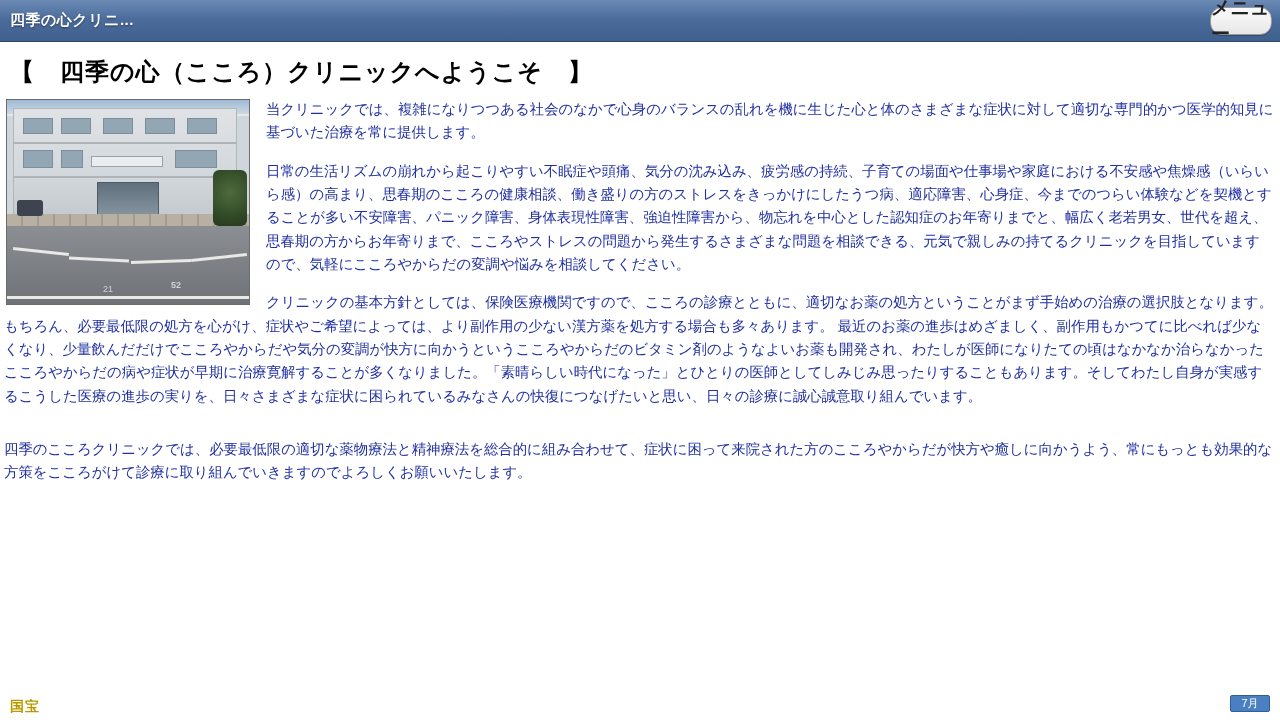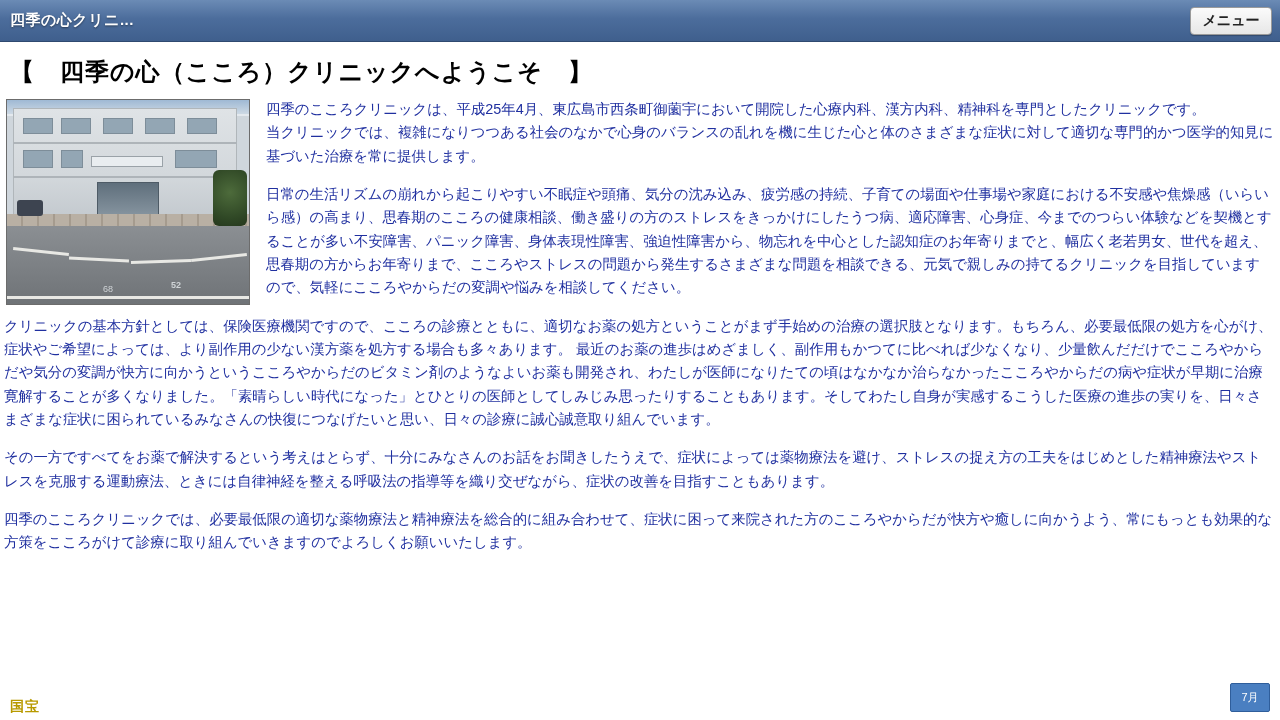--- a/index.html
+++ b/index.html
@@ -24,26 +24,26 @@
     font-size: 15px;
     font-weight: bold;
     margin-left: 10px;
     text-shadow: 0 1px 2px rgba(0,0,0,0.45);
     letter-spacing: 0.5px;
     white-space: nowrap;
   }
   .menu-button {
     position: absolute;
     right: 8px; top: 7px;
-    width: 82px; height: 28px;
+    width: 62px; height: 28px;
     background: linear-gradient(to bottom, #fbfbfb 0%, #e7e7e7 100%);
     border: 1px solid #9a9a9a;
-    border-radius: 4px;
+    border-radius: 12px;
     display: flex; align-items: center; justify-content: center;
-    font-size: 14px;
+    font-size: 19px;
     font-weight: bold;
     color: #222;
     box-shadow: 0 1px 1px rgba(0,0,0,0.25);
     cursor: pointer;
   }
 
   
   .page {
     position: relative;
     width: 1280px;
@@ -144,21 +144,21 @@
     position: absolute;
     left: 10px; bottom: 4px;
     font-size: 14px;
     font-weight: bold;
     color: #b89a00;
     letter-spacing: 1px;
   }
   .footer-badge {
     position: absolute;
     right: 10px; bottom: 8px;
-    min-width: 40px; height: 29px;
+    min-width: 40px; height: 17px;
     background: #4a7fc1;
     border: 1px solid #2f5e9b;
     border-radius: 2px;
     color: #fff;
     font-size: 11px;
     display: flex; align-items: center; justify-content: center;
     padding: 0 6px;
   }
 </style>
 </head>
@@ -193,31 +193,29 @@
       <div class="stonewall"></div>
       <div class="asphalt"></div>
       <div class="stripe" style="left:6px;  top:150px; width:56px; transform:rotate(6deg);"></div>
       <div class="stripe" style="left:62px; top:158px; width:60px; transform:rotate(3deg);"></div>
       <div class="stripe" style="left:124px;top:160px; width:60px; transform:rotate(-2deg);"></div>
       <div class="stripe" style="left:184px;top:156px; width:56px; transform:rotate(-6deg);"></div>
       <div class="stripe" style="left:0px;  top:196px; width:244px;"></div>
       <div class="car" style="left:10px;"></div>
       <div class="car" style="left:206px;"></div>
       <div class="plant"></div>
-      <div class="label2">68</div>
+      <div class="label2">21</div>
       <div class="label">52</div>
     </div>
 
-    <p class="para">四季のこころクリニックは、平成25年4月、東広島市西条町御薗宇において開院した心療内科、漢方内科、精神科を専門としたクリニックです。</p>
     <p class="para">当クリニックでは、複雑になりつつある社会のなかで心身のバランスの乱れを機に生じた心と体のさまざまな症状に対して適切な専門的かつ医学的知見に基づいた治療を常に提供します。</p>
     <div class="spacer"></div>
     <p class="para">日常の生活リズムの崩れから起こりやすい不眠症や頭痛、気分の沈み込み、疲労感の持続、子育ての場面や仕事場や家庭における不安感や焦燥感（いらいら感）の高まり、思春期のこころの健康相談、働き盛りの方のストレスをきっかけにしたうつ病、適応障害、心身症、今までのつらい体験などを契機とすることが多い不安障害、パニック障害、身体表現性障害、強迫性障害から、物忘れを中心とした認知症のお年寄りまでと、幅広く老若男女、世代を超え、思春期の方からお年寄りまで、こころやストレスの問題から発生するさまざまな問題を相談できる、元気で親しみの持てるクリニックを目指していますので、気軽にこころやからだの変調や悩みを相談してください。</p>
     <div class="spacer"></div>
     <p class="para">クリニックの基本方針としては、保険医療機関ですので、こころの診療とともに、適切なお薬の処方ということがまず手始めの治療の選択肢となります。もちろん、必要最低限の処方を心がけ、症状やご希望によっては、より副作用の少ない漢方薬を処方する場合も多々あります。 最近のお薬の進歩はめざましく、副作用もかつてに比べれば少なくなり、少量飲んだだけでこころやからだや気分の変調が快方に向かうというこころやからだのビタミン剤のようなよいお薬も開発され、わたしが医師になりたての頃はなかなか治らなかったこころやからだの病や症状が早期に治療寛解することが多くなりました。「素晴らしい時代になった」とひとりの医師としてしみじみ思ったりすることもあります。そしてわたし自身が実感するこうした医療の進歩の実りを、日々さまざまな症状に困られているみなさんの快復につなげたいと思い、日々の診療に誠心誠意取り組んでいます。</p>
     <div class="spacer"></div>
-    <p class="para">その一方ですべてをお薬で解決するという考えはとらず、十分にみなさんのお話をお聞きしたうえで、症状によっては薬物療法を避け、ストレスの捉え方の工夫をはじめとした精神療法やストレスを克服する運動療法、ときには自律神経を整える呼吸法の指導等を織り交ぜながら、症状の改善を目指すこともあります。</p>
     <div class="spacer"></div>
     <p class="para">四季のこころクリニックでは、必要最低限の適切な薬物療法と精神療法を総合的に組み合わせて、症状に困って来院された方のこころやからだが快方や癒しに向かうよう、常にもっとも効果的な方策をこころがけて診療に取り組んでいきますのでよろしくお願いいたします。</p>
   </div>
 
   <div class="footer-left">国宝</div>
   <div class="footer-badge">7月</div>
 </div>
 
 </body></html>

